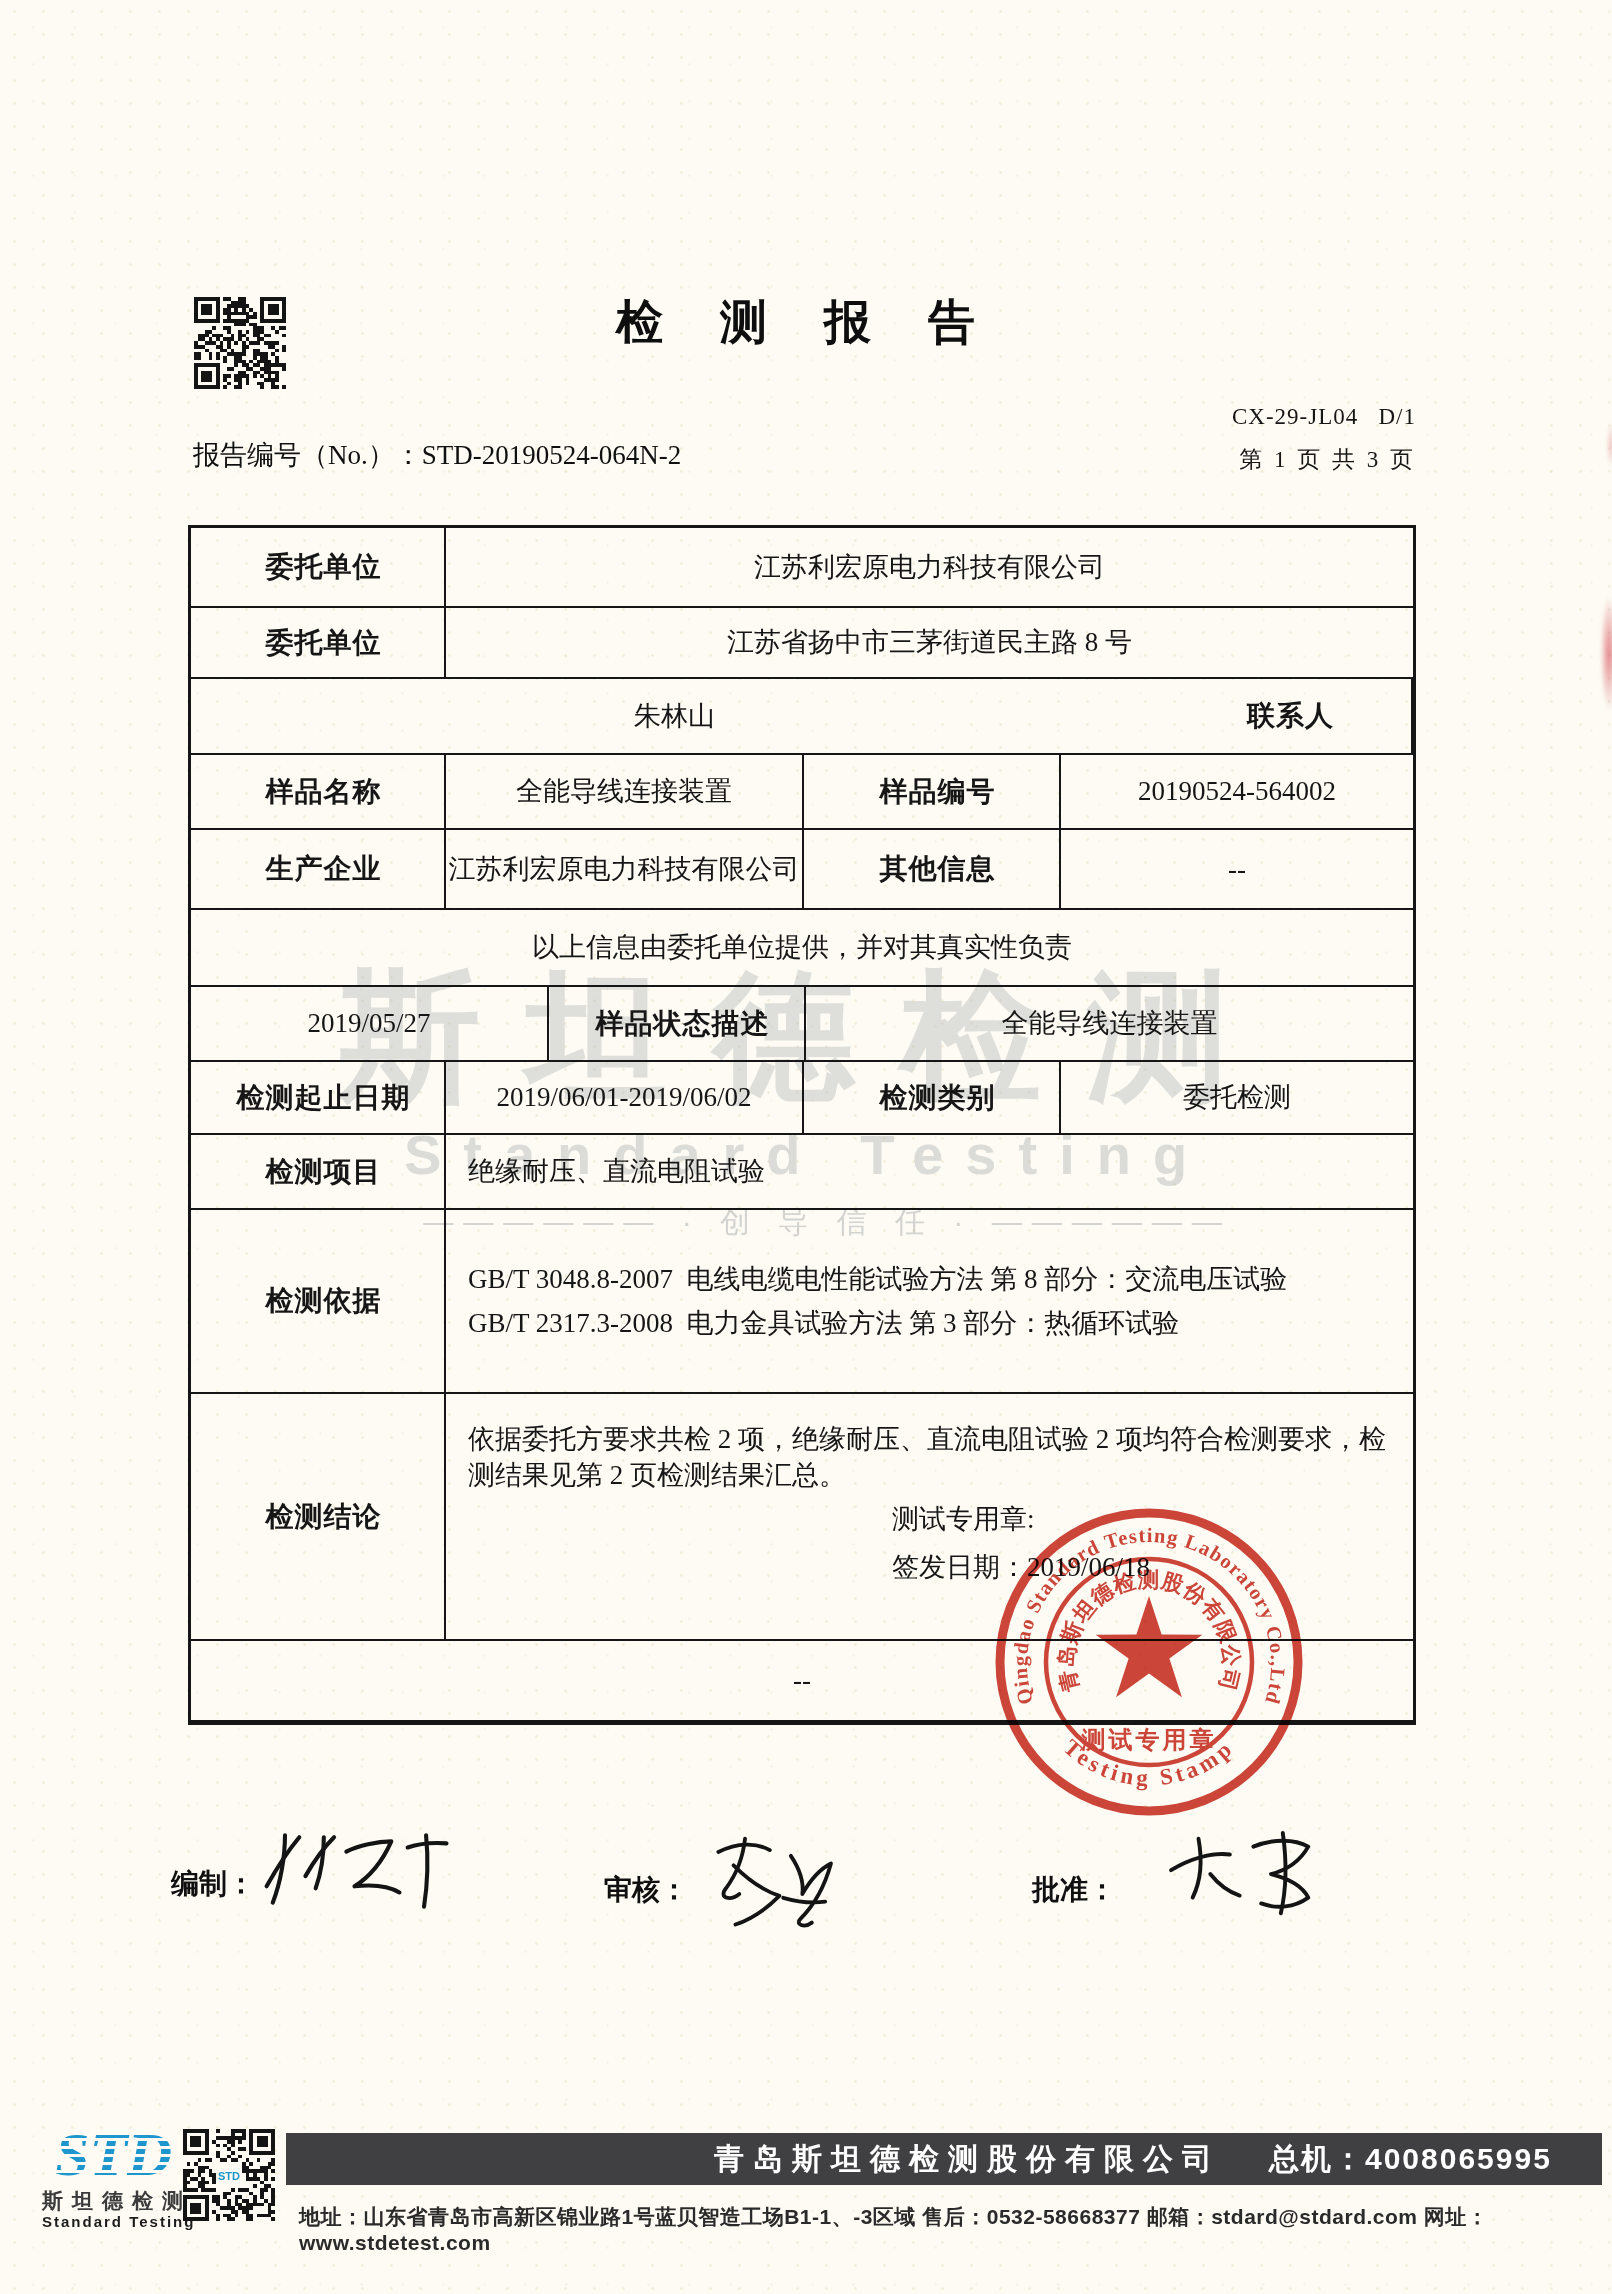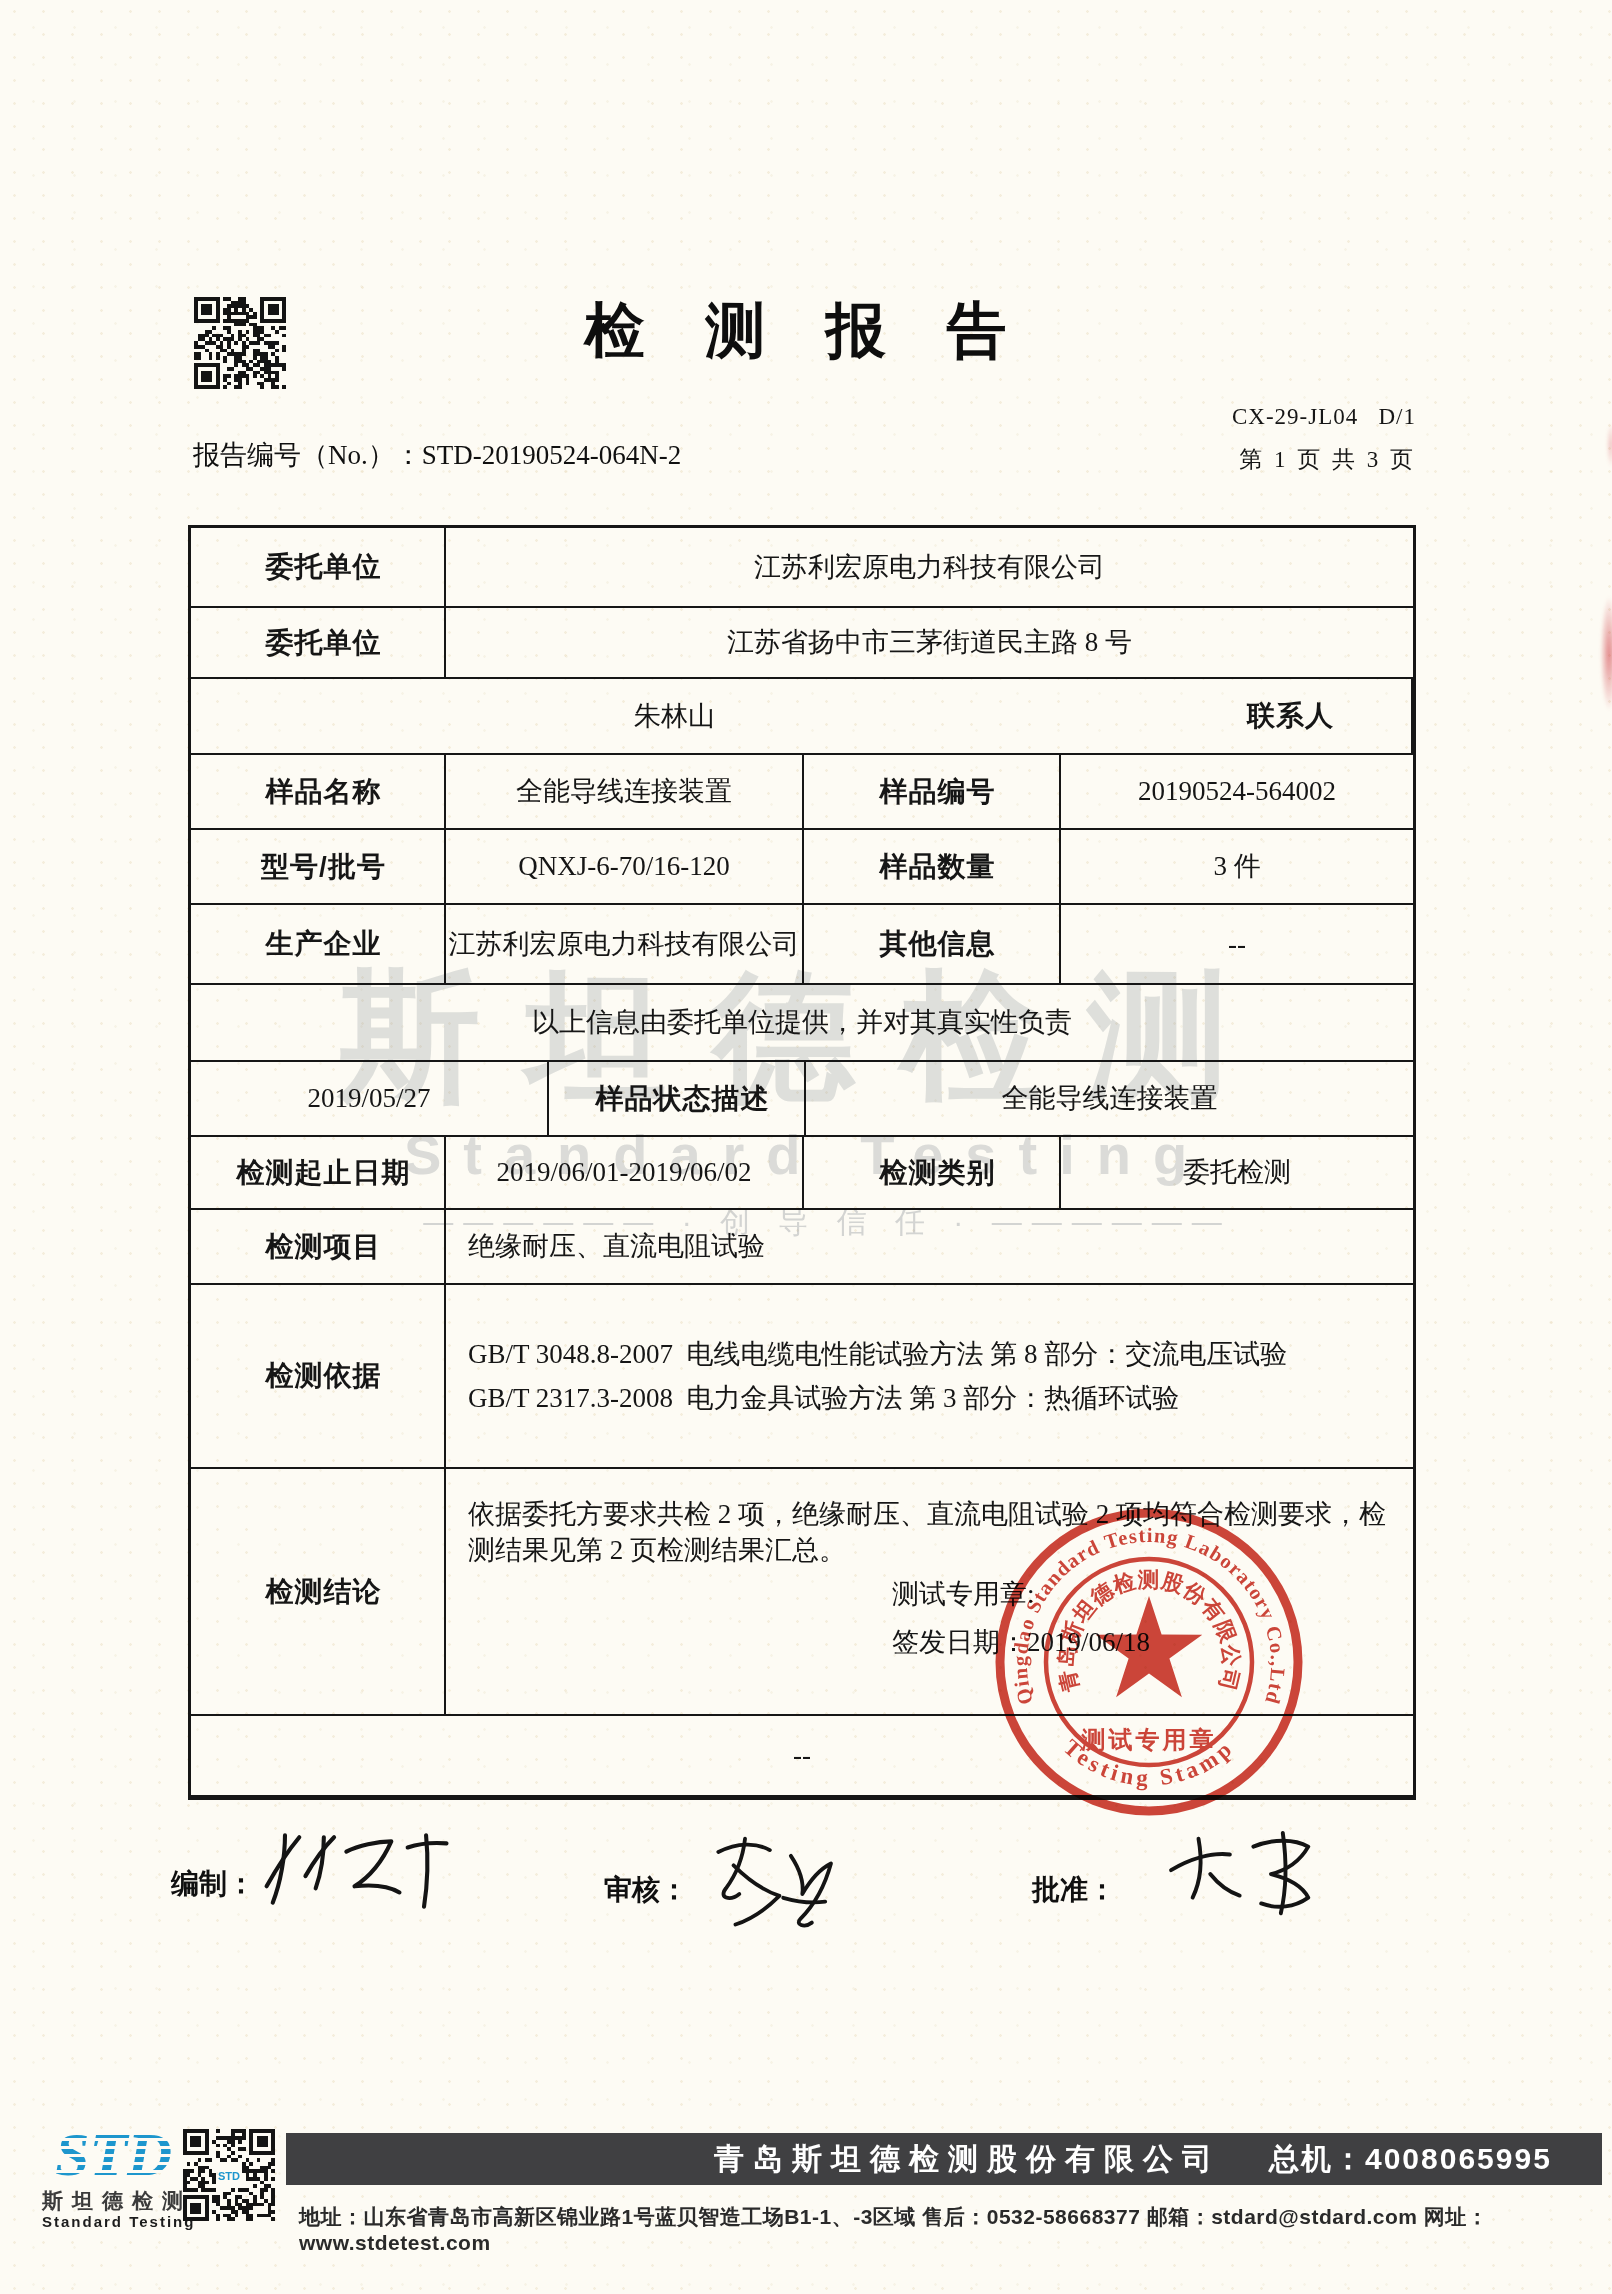--- a/index.html
+++ b/index.html
@@ -15,21 +15,21 @@
       radial-gradient(circle, rgba(216,190,138,.22) 1px, transparent 1.6px),
       radial-gradient(circle, rgba(216,196,150,.15) 1px, transparent 1.5px);
     background-size:29px 23px, 41px 37px;
     background-position:0 0, 13px 9px;
   }
   .abs{position:absolute;}
 
   
   .qr1{left:194px;top:297px;width:92px;height:92px;}
   .title{left:0;top:291px;width:1613px;text-align:center;
-         font-size:60px;font-weight:700;letter-spacing:22px;color:#0e0e0e;
+         font-size:47px;font-weight:700;letter-spacing:22px;color:#0e0e0e;
          font-family:"Liberation Sans","DejaVu Sans",sans-serif;}
   .report-line{left:193px;top:437px;font-size:27px;color:#101010;}
   .doc-code{left:1174px;top:404px;width:242px;text-align:right;font-size:23px;letter-spacing:1px;}
   .page-info{left:1174px;top:444px;width:242px;text-align:right;font-size:23px;letter-spacing:3px;}
 
   
   .wm{left:0;top:0;width:1613px;pointer-events:none;text-align:center;}
   .wm1{top:943px;font-size:141px;font-weight:700;letter-spacing:46px;color:rgba(152,158,162,.30);
        font-family:"Liberation Sans",sans-serif;}
   .wm2{top:1122px;font-size:56px;font-weight:700;letter-spacing:22px;color:rgba(152,158,162,.34);
@@ -344,26 +344,20 @@
     <div class="trow" style="height: 76px;">
       <div class="tcell c4 pre">朱林山</div>
       <div class="tcell c1 br tlabel pre">联系人</div>
     </div>
     <div class="trow" style="height: 75px;">
       <div class="tcell c1 br tlabel pre">样品名称</div>
       <div class="tcell c2 br pre">全能导线连接装置</div>
       <div class="tcell c3 br tlabel pre">样品编号</div>
       <div class="tcell c4 pre">20190524-564002</div>
     </div>
-    <div class="trow" style="height: 75px;">
-      <div class="tcell c1 br tlabel pre">型号/批号</div>
-      <div class="tcell c2 br pre">QNXJ-6-70/16-120</div>
-      <div class="tcell c3 br tlabel pre">样品数量</div>
-      <div class="tcell c4 pre">3 件</div>
-    </div>
     <div class="trow" style="height: 80px;">
       <div class="tcell c1 br tlabel pre">生产企业</div>
       <div class="tcell c2 br pre">江苏利宏原电力科技有限公司</div>
       <div class="tcell c3 br tlabel pre">其他信息</div>
       <div class="tcell c4 pre">--</div>
     </div>
     <div class="trow" style="height: 77px;">
       <div class="tcell c4 pre">以上信息由委托单位提供，并对其真实性负责</div>
     </div>
     <div class="trow" style="height: 75px;">

